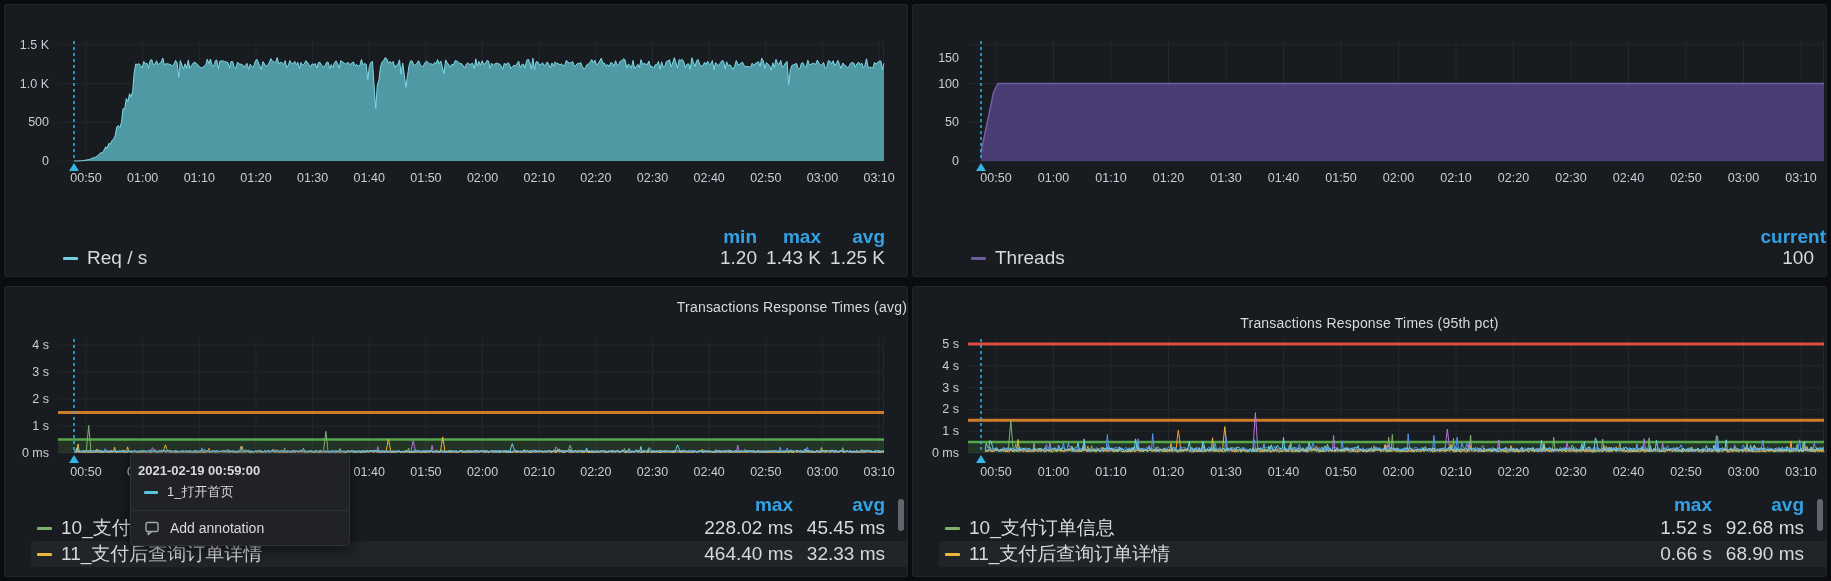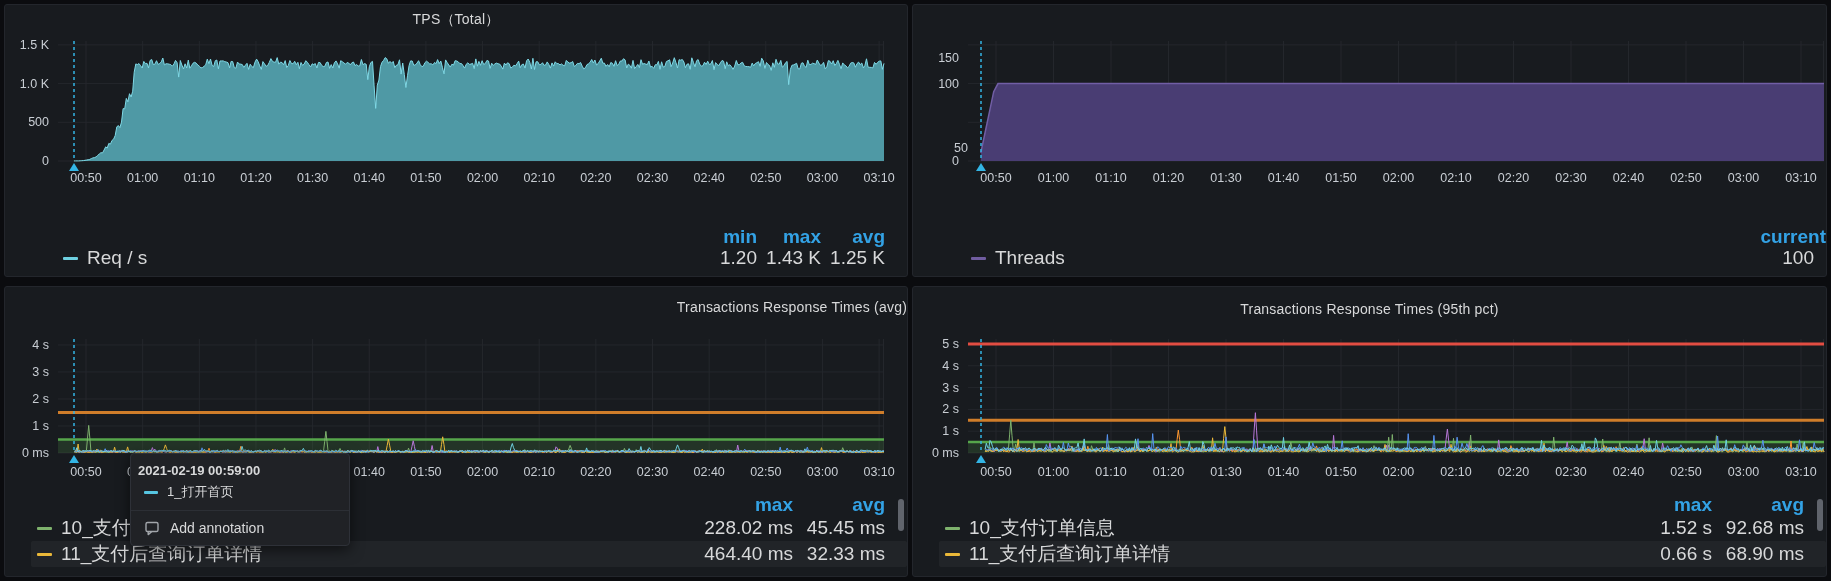--- a/index.html
+++ b/index.html
@@ -29,21 +29,20 @@
   .tt-series{display:flex;align-items:center;padding:5px 13px 9px 13px;font-size:13px}
   .tt-series .dash{width:14px}
   .pop-divider{border-top:1px solid #2c2f35}
   .menu-item{display:flex;align-items:center;gap:10px;padding:9px 13px;font-size:14px;cursor:pointer}
   .menu-item svg{flex:none}
 </style>
 </head>
 <body>
 
 <section class="panel" style="left: 4px; top: 4px; width: 904px; height: 273px;">
-  <h2 class="panel-title" style="top: 6px;">TPS（Total）</h2>
   <div class="y-labels">
       <div class="ylab" style="top: 148px; left: 0px; width: 44px;">0</div>
       <div class="ylab" style="top: 109.29px; left: 0px; width: 44px;">500</div>
       <div class="ylab" style="top: 70.5806px; left: 0px; width: 44px;">1.0 K</div>
       <div class="ylab" style="top: 31.871px; left: 0px; width: 44px;">1.5 K</div>
     </div>
   <svg class="plot" width="826" height="132" viewBox="0 0 826 132" style="left: 53px; top: 36px;">
       <line x1="0" y1="120" x2="826" y2="120" stroke="#24272c" stroke-width="1"></line>
       <line x1="0" y1="81.29032258064515" x2="826" y2="81.29032258064515" stroke="#24272c" stroke-width="1"></line>
       <line x1="0" y1="42.58064516129032" x2="826" y2="42.58064516129032" stroke="#24272c" stroke-width="1"></line>
@@ -99,21 +98,21 @@
         <span class="col" style="width: 64px;">1.20</span>
         <span class="col" style="width: 64px;">1.43 K</span>
         <span class="col" style="width: 64px;">1.25 K</span>
       </div>
     </div>
 </section>
 
 <section class="panel" style="left: 912px; top: 4px; width: 915px; height: 273px;">
   <div class="y-labels">
       <div class="ylab" style="top: 148px; left: 0px; width: 46px;">0</div>
-      <div class="ylab" style="top: 109.29px; left: 9px; width: 46px; margin-top: 26px;">50</div>
+      <div class="ylab" style="top: 109.29px; left: 0px; width: 46px;">50</div>
       <div class="ylab" style="top: 70.5806px; left: 0px; width: 46px;">100</div>
       <div class="ylab" style="top: 31.871px; left: 0px; width: 46px; margin-top: 13px;">150</div>
     </div>
   <svg class="plot" width="856" height="132" viewBox="0 0 856 132" style="left: 55px; top: 36px;">
       <line x1="0" y1="120" x2="856" y2="120" stroke="#24272c" stroke-width="1"></line>
       <line x1="0" y1="81.29032258064515" x2="856" y2="81.29032258064515" stroke="#24272c" stroke-width="1"></line>
       <line x1="0" y1="42.58064516129032" x2="856" y2="42.58064516129032" stroke="#24272c" stroke-width="1"></line>
       <line x1="0" y1="3.8709677419354875" x2="856" y2="3.8709677419354875" stroke="#24272c" stroke-width="1"></line>
       <line x1="28" y1="0" x2="28" y2="120" stroke="#24272c"></line>
       <line x1="85.5" y1="0" x2="85.5" y2="120" stroke="#24272c"></line>
@@ -242,21 +241,21 @@
         <i class="dash" style="background: rgb(234, 184, 57);"></i>
         <span class="lab">11_支付后查询订单详情</span>
         <span class="col" style="width: 92px;">464.40 ms</span>
         <span class="col" style="width: 92px;">32.33 ms</span>
       </div>
     </div>
   <div class="scroll-thumb" style="right: 3px; top: 212px; height: 32px;"></div>
 </section>
 
 <section class="panel" style="left: 912px; top: 286px; width: 915px; height: 291px;">
-  <h2 class="panel-title" style="top: 14px;">Transactions Response Times (95th pct)</h2>
+  <h2 class="panel-title" style="top: 28px;">Transactions Response Times (95th pct)</h2>
   <div class="y-labels">
       <div class="ylab" style="top: 158px; left: 0px; width: 46px;">0 ms</div>
       <div class="ylab" style="top: 136.203px; left: 0px; width: 46px;">1 s</div>
       <div class="ylab" style="top: 114.405px; left: 0px; width: 46px;">2 s</div>
       <div class="ylab" style="top: 92.608px; left: 0px; width: 46px;">3 s</div>
       <div class="ylab" style="top: 70.8107px; left: 0px; width: 46px;">4 s</div>
       <div class="ylab" style="top: 49.0134px; left: 0px; width: 46px;">5 s</div>
     </div>
   <svg class="plot" width="856" height="126" viewBox="0 0 856 126" style="left: 55px; top: 52px;">
       <line x1="0" y1="114" x2="856" y2="114" stroke="#24272c" stroke-width="1"></line>

